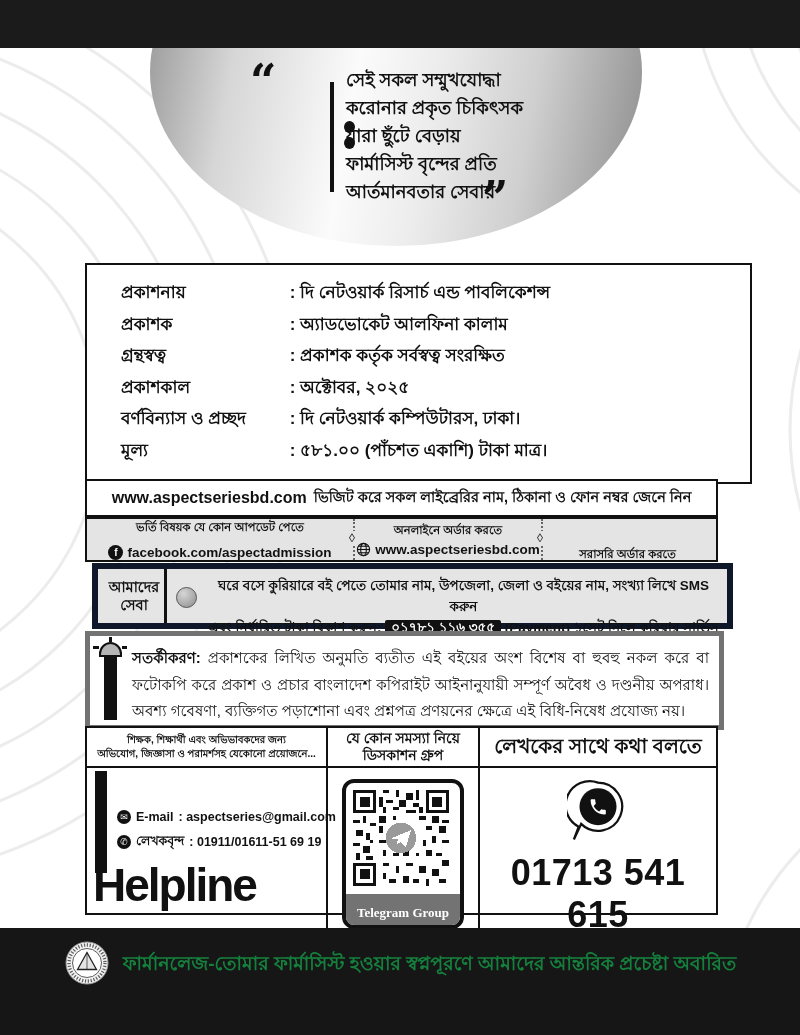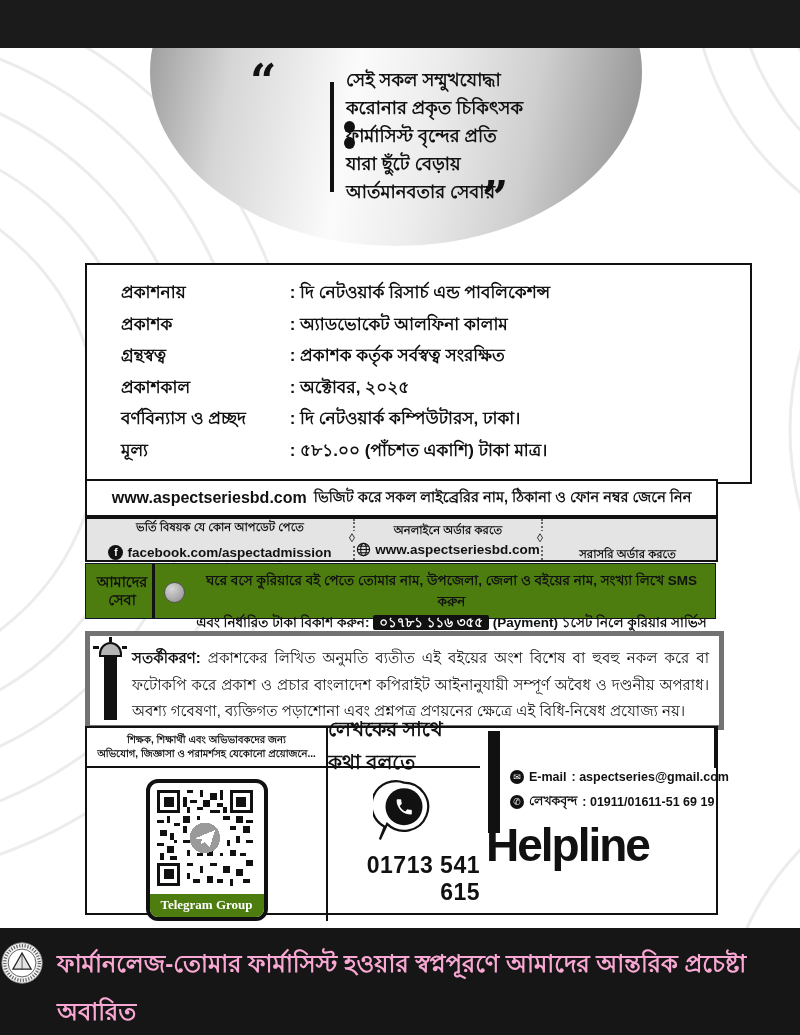--- a/index.html
+++ b/index.html
@@ -34,21 +34,21 @@
            background:#e4e4e4;z-index:2;display:flex;}
   .gcol{flex:0 0 auto;display:flex;flex-direction:column;align-items:center;justify-content:center;gap:1px;}
   .gcol1{width:266px;gap:7px;} .gcol2{width:186px;} .gcol3{width:169px;margin-top:44px;}
   .gtitle{font-size:11.5px;font-weight:bold;}
   .gvalue{font-size:13.5px;font-weight:bold;display:flex;align-items:center;gap:4px;}
   .gsep{width:0;border-left:2px dotted #666;position:relative;}
   .gdiamond{position:absolute;left:-6px;top:12px;font-size:12px;background:#e4e4e4;color:#111;line-height:14px;}
   .cicon{width:15px;height:15px;border-radius:50%;background:#111;color:#fff;display:inline-flex;
          align-items:center;justify-content:center;font-size:10px;font-weight:bold;line-height:15px;}
   
-  .sebabox{position:absolute;left:85px;top:563px;width:629px;height:54px;border:1px solid #0f172a;background:#4d7c0f;z-index:2;}
+  .sebabox{position:absolute;left:92px;top:563px;width:629px;height:54px;border:6px solid #0f172a;background:#e5e5e5;z-index:2;}
   .sebalabel{position:absolute;left:0;top:0;bottom:0;width:64px;display:flex;align-items:center;justify-content:center;
              text-align:center;font-size:14.5px;font-weight:800;line-height:18px;padding:0 4px;}
   .sebadiv{position:absolute;left:66px;top:0;bottom:0;width:3px;background:#111;}
   .sebacircle{position:absolute;left:78px;top:18px;width:19px;height:19px;border-radius:50%;
               background:radial-gradient(circle at 35% 30%,#d6d6d6,#8c8c8c);border:1px solid #555;}
   .sebatext{position:absolute;left:100px;right:6px;top:6px;text-align:center;font-size:13.5px;font-weight:bold;line-height:21px;margin-left:8px;}
   .payment{background:#111;color:#fff;padding:0 6px;border-radius:2px;}
   
   .warnbox{position:absolute;left:85px;top:631px;width:629px;height:89px;border:5px solid #737373;background:#fff;z-index:2;}
   .warnicon{position:absolute;left:3px;top:1px;}
@@ -61,28 +61,28 @@
   .supp .c{position:relative;}
   .br{border-right:2px solid #111;}
   .h1a{font-size:10px;font-weight:bold;line-height:14px;}
   .h2a{font-size:14px;font-weight:bold;line-height:17px;}
   .h3a{font-size:20px;font-weight:800;}
   .mailrow{position:absolute;left:30px;display:flex;align-items:center;gap:5px;font-size:12.5px;font-weight:bold;white-space:nowrap;}
   .helpbar{position:absolute;left:8px;top:3px;width:12px;height:102px;background:#111;}
   .helpline{position:absolute;left:6px;top:90px;font-size:46px;font-weight:800;letter-spacing:-2px;}
   .qrbox{width:114px;margin:11px auto 0;border:4px solid #111;border-radius:12px;overflow:hidden;background:#fff;}
   .qrpad{padding:7px 7px 4px;}
-  .qrlabel{background:#4d7c0f;color:#fff;text-align:center;font-family:"Liberation Serif","DejaVu Serif",serif;
-           font-weight:bold;font-size:13px;padding:3px 0 4px;}
+  .qrlabel{background:#737373;color:#fff;text-align:center;font-family:"Liberation Serif","DejaVu Serif",serif;
+           font-weight:bold;font-size:13px;padding:11px 0 4px;}
   .wa{display:block;margin:10px auto 0;}
-  .waphone{text-align:right;font-size:23px;font-weight:800;letter-spacing:0.5px;margin-top:8px;}
+  .waphone{text-align:center;font-size:36px;font-weight:800;letter-spacing:0.5px;margin-top:8px;}
   
   .footer{position:absolute;left:0;top:928px;width:800px;height:107px;background:#161616;z-index:3;
           display:flex;align-items:flex-start;justify-content:center;gap:13px;padding-top:12px;box-sizing:border-box;}
-  .ftext{color:#f9a8d4;font-size:24px;font-weight:800;line-height:48px;}
+  .ftext{color:#15803d;font-size:19px;font-weight:800;line-height:48px;}
 </style>
 </head>
 <body>
 
 <div class="page">
 
   <svg class="swirls" width="800" height="1035" viewBox="0 0 800 1035">
     <g fill="none" stroke="#ececec" stroke-width="3">
       <circle cx="-150" cy="430" r="250"></circle>
         <circle cx="-150" cy="430" r="300"></circle>
@@ -104,22 +104,22 @@
 
   <div class="ded-line"></div>
   <div class="ded-dots">
       <span></span>
       <span></span>
     </div>
   <div class="qmark" style="left:250px;top:58px;">“</div>
   <div class="quote">
     <div>সেই সকল সম্মুখযোদ্ধা</div>
     <div>করোনার প্রকৃত চিকিৎসক</div>
+    <div>যারা ছুঁটে বেড়ায়</div>
     <div>ফার্মাসিস্ট বৃন্দের প্রতি</div>
-    <div>যারা ছুঁটে বেড়ায়</div>
     <div>আর্তমানবতার সেবায়</div>
   </div>
   <div class="qmark" style="left:482px;top:175px;">”</div>
 
   <div class="pubbox">
     <div class="pubrow">
       <span class="publabel">প্রকাশনায়</span>
       <span>: দি নেটওয়ার্ক রিসার্চ এন্ড পাবলিকেশন্স</span>
     </div>
     <div class="pubrow">
@@ -216,20 +216,24 @@
     <div class="warntext">
       <span class="warntitle">সতর্কীকরণ:</span>
       <span>প্রকাশকের লিখিত অনুমতি ব্যতীত এই বইয়ের অংশ বিশেষ বা হুবহু নকল করে বা ফটোকপি করে প্রকাশ ও প্রচার বাংলাদেশ কপিরাইট আইনানুযায়ী সম্পূর্ণ অবৈধ ও দণ্ডনীয় অপরাধ। অবশ্য গবেষণা, ব্যক্তিগত পড়াশোনা এবং প্রশ্নপত্র প্রণয়নের ক্ষেত্রে এই বিধি-নিষেধ প্রযোজ্য নয়।</span>
     </div>
   </div>
 
   <div class="supp">
     <div class="hc br">
       <div class="h1a">শিক্ষক, শিক্ষার্থী এবং অভিভাবকদের জন্য</div>
       <div class="h1a">অভিযোগ, জিজ্ঞাসা ও পরামর্শসহ যেকোনো প্রয়োজনে...</div>
+    </div>
+    <div class="hc br">
+      <div class="h2a">যে কোন সমস্যা নিয়ে</div>
+      <div class="h2a">ডিসকাশন গ্রুপ</div>
     </div>
     <div class="hc">
       <div class="h3a">লেখকের সাথে কথা বলতে</div>
     </div>
 
     <div class="c br">
       <div class="helpbar"></div>
       <div class="mailrow" style="top:42px;">
         <span class="cicon" style="width:14px;height:14px;font-size:9px;">✉</span>
         <span>E-mail</span>

